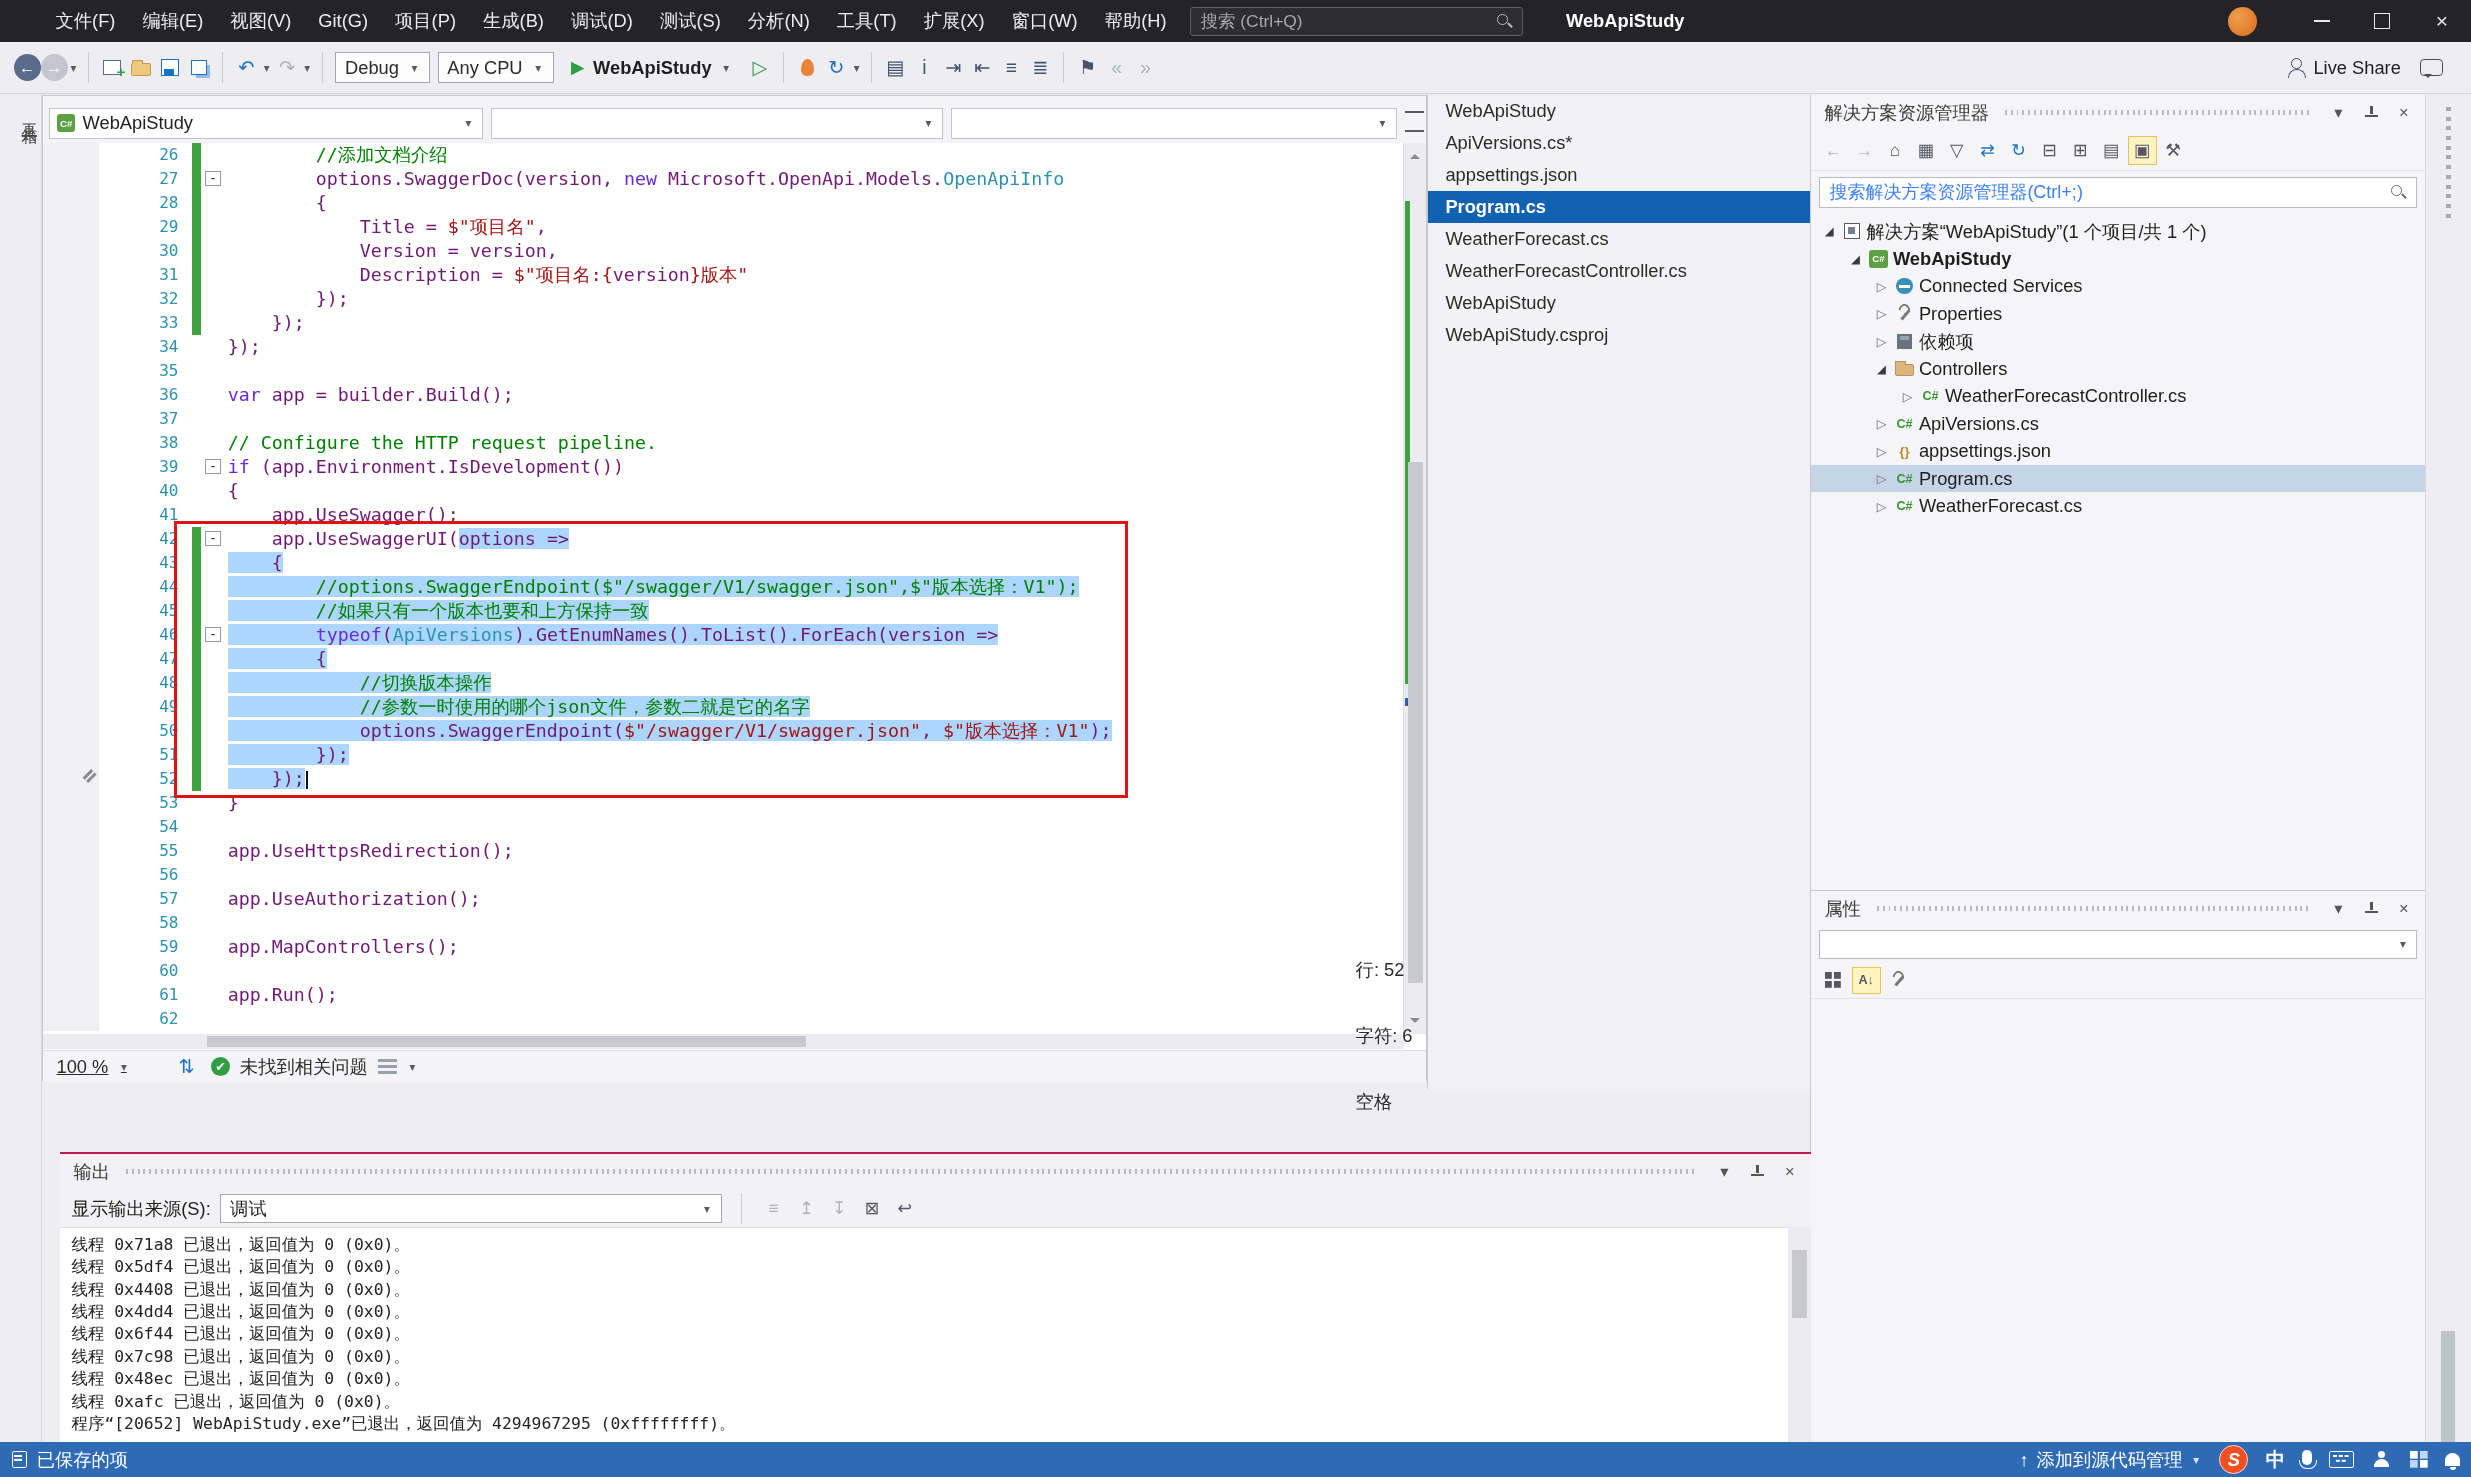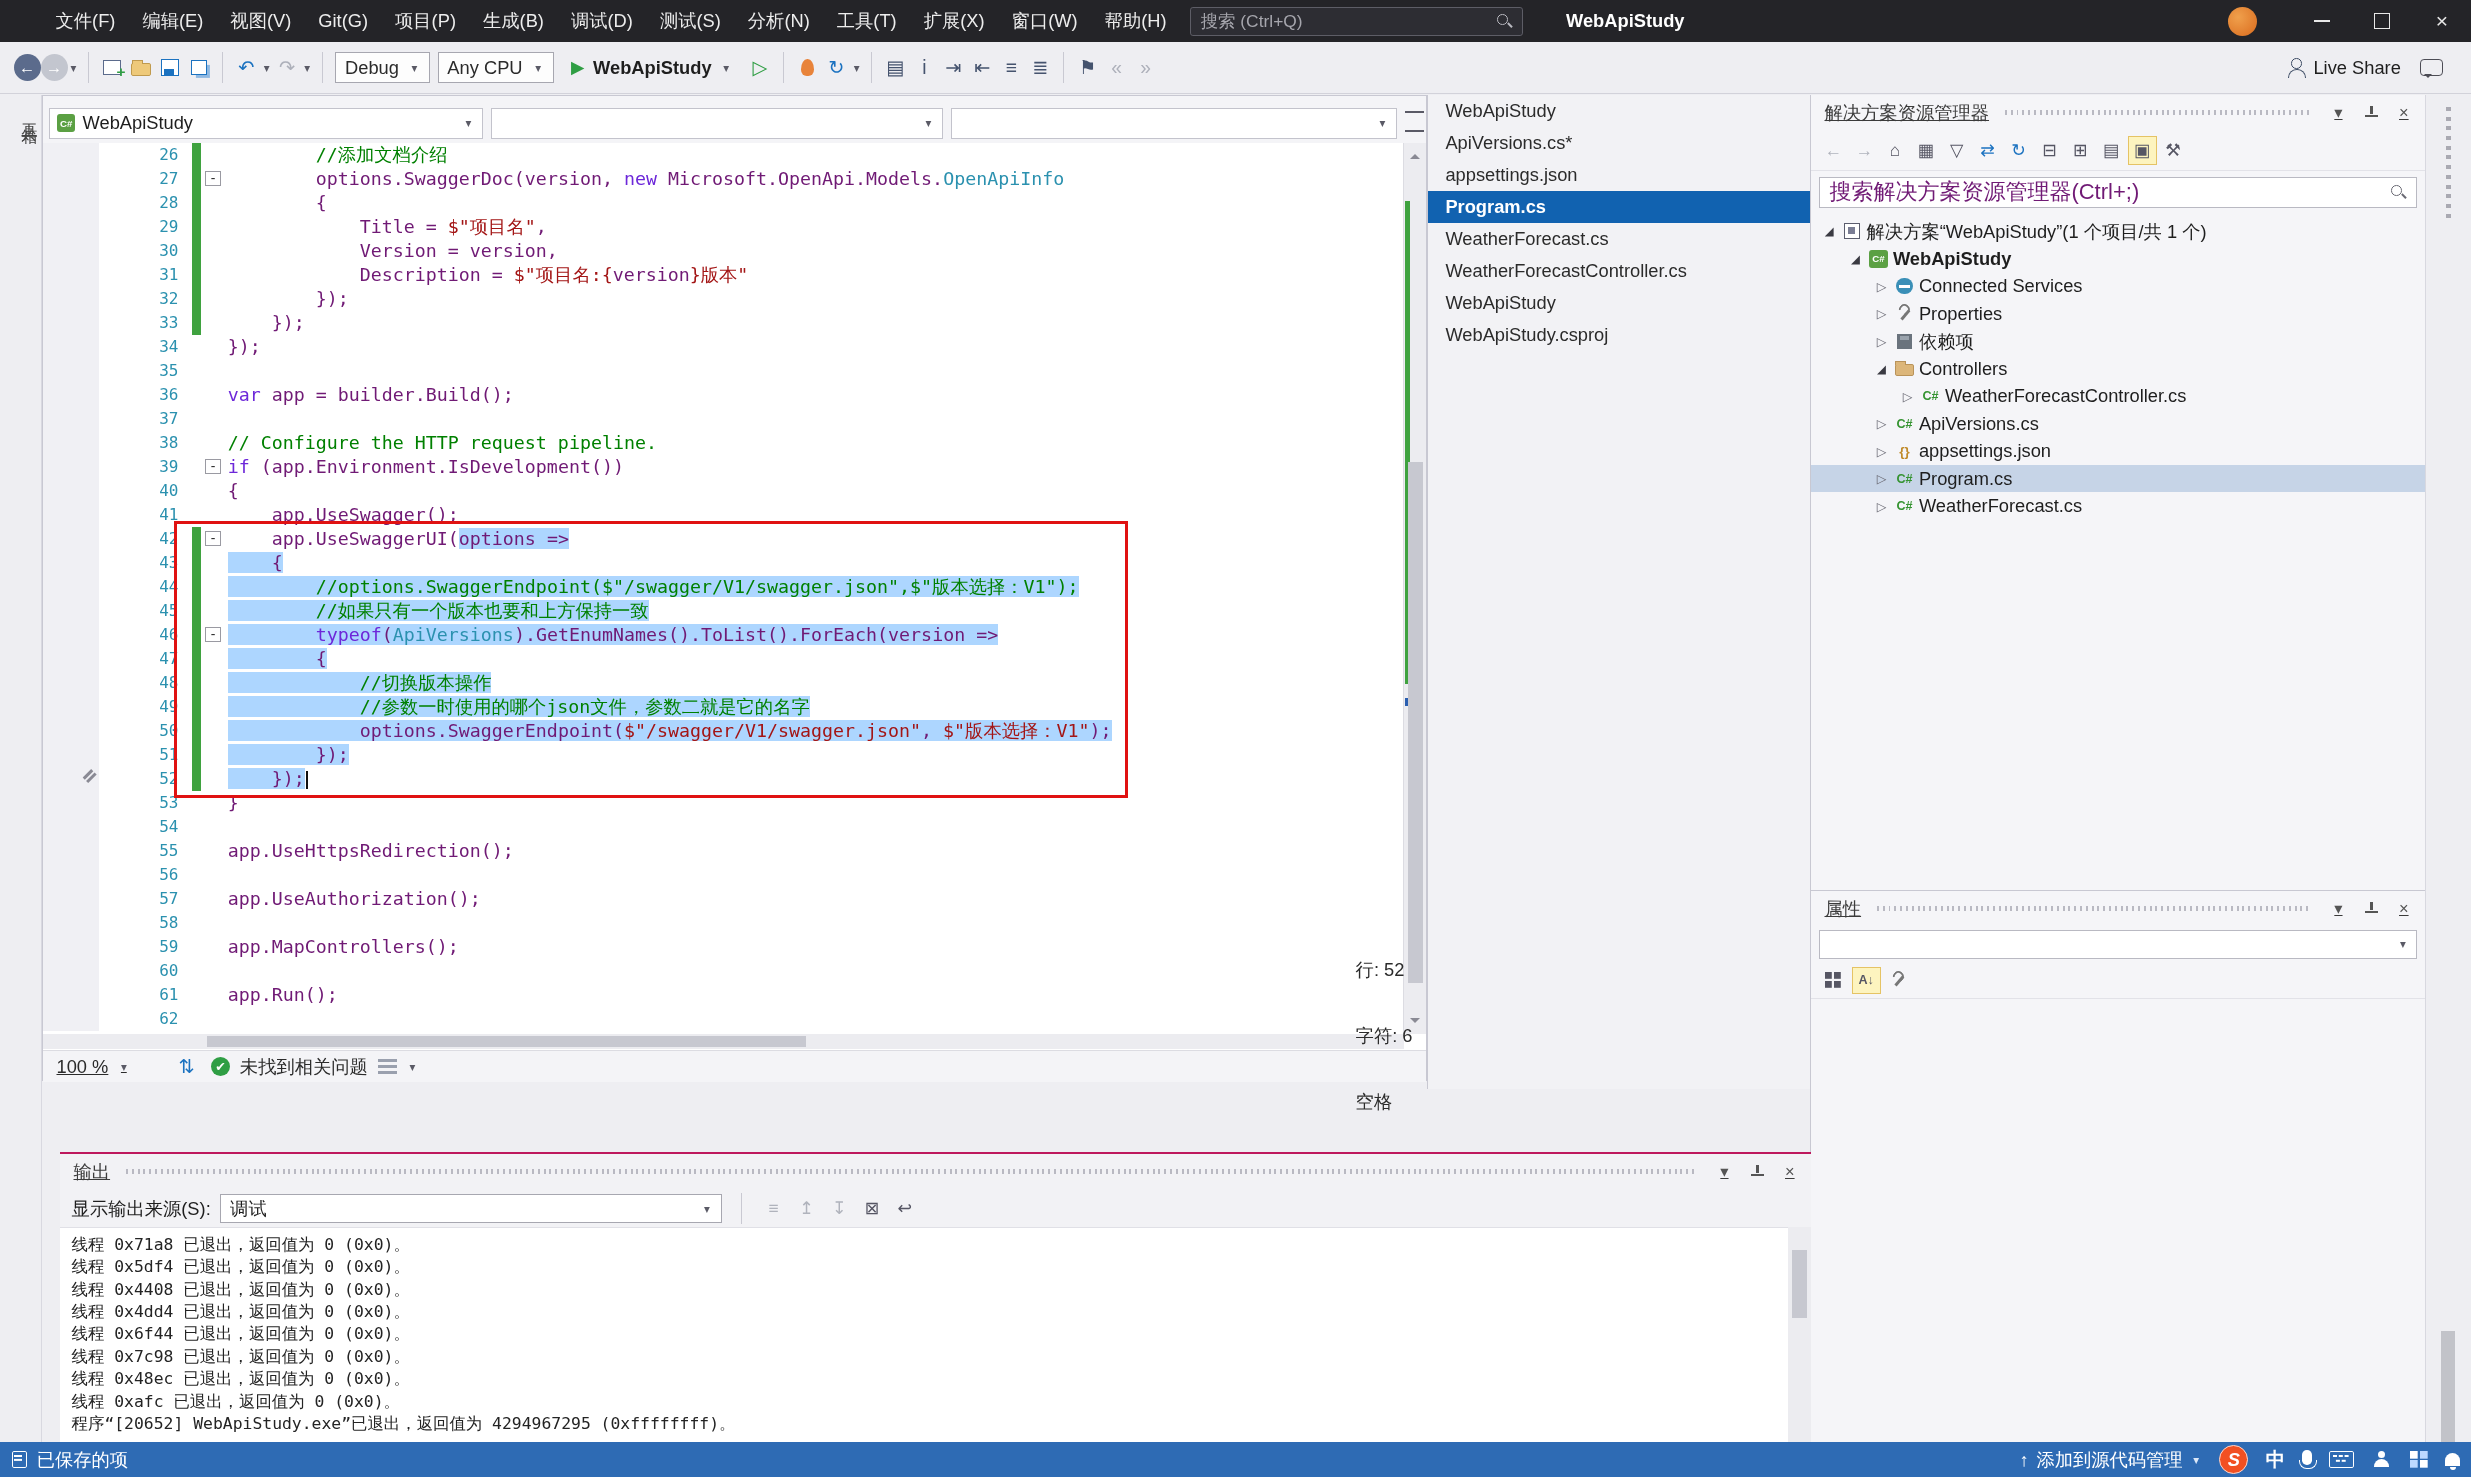--- a/index.html
+++ b/index.html
@@ -96,32 +96,32 @@
   .eds-right { margin-left:auto; display:flex; gap:41px;flex-direction:column; }
 
   
   #tabs-panel { position:absolute; left:1427px; top:95px; width:383px; height:994px; background:#f2f2f5; border-left:1px solid #c8c8d2; }
   .tp-header { display:flex; align-items:center; gap:9.7px; padding:13.5px 15.4px 9.7px; font-size:18.3px; color:#333; }
   .tp-item { height:32px; line-height:32px; padding-left:17.4px; font-size:18.3px; color:#2b2b2b; white-space:nowrap; overflow:hidden; }
   .tp-item.active { background:#1162b0; color:#fff; font-weight:bold; }
 
   
   #sol-explorer { position:absolute; left:1810px; top:95px; width:615px; height:796px; background:#f5f5f8; border-left:1px solid #c8c8d2; }
-  .pan-head { display:flex; align-items:center; height:35px; padding:0 9.7px 0 13.5px; font-size:18.3px; color:#3b3b3b; gap:9.7px;text-decoration:underline; }
+  .pan-head { display:flex; align-items:center; height:35px; padding:0 9.7px 0 13.5px; font-size:18.3px; color:#3b3b3b; gap:9.7px; }
   .grip { flex:1; height:4.8px; background:repeating-linear-gradient(90deg,#b9b9c2 0 1.9px,transparent 1.9px 5.8px); margin:0 5.8px; }
   .ph-ic { width:23px; height:21px; display:flex; align-items:center; justify-content:center; color:#555; font-size:16.4px; }
   .ic-pin { position:relative; width:15.4px; height:15.4px; }
   .ic-pin::before { content:""; position:absolute; left:6.8px; top:1px; width:2.9px; height:8.7px; background:#555; }
   .ic-pin::after { content:""; position:absolute; left:1.9px; top:10.6px; width:12.6px; height:1.9px; background:#555; }
   #se-toolbar { display:flex; align-items:center; height:41px; padding:0 7.7px; gap:1.9px; border-bottom:1px solid #e2e2e8; }
   .se-ic { width:29px; height:29px; display:flex; align-items:center; justify-content:center; font-size:17.4px; color:#565664; }
   .se-ic.blue { color:#1b72c0; } .se-ic.dim { color:#b0b3bc; }
   .se-ic.pressed { background:#fdf4bf; border:1px solid #e5c365; }
   .se-search { margin:5.8px 7.7px; height:31px; background:#fff; border:1px solid #b9b9c2; display:flex; align-items:center; padding:0 9.7px; }
-  .se-search span.ph { flex:1; color:#701a75; font-size:22px; }
+  .se-search span.ph { flex:1; color:#3b82f6; font-size:18px; }
   .mag.dark::before { border-color:#6a6a74; } .mag.dark::after { background:#6a6a74; }
   #se-tree { padding-top:3.9px; }
   .trow { display:flex; align-items:center; height:27.5px; font-size:18.3px; color:#1e1e1e; white-space:nowrap; }
   .trow.selected { background:#c6d4e7; }
   .tarrow { width:21px; flex:none; text-align:center; font-size:12.6px; color:#6a6a74; }
   .tarrow.exp { color:#3a3a42; font-size:11.6px; }
   .ticon { width:25px; flex:none; display:flex; align-items:center; justify-content:center; }
   .tlabel { margin-left:1.9px; }
   .tlabel.b { font-weight:bold; }
   .ic-solution { width:16.4px; height:16.4px; border:1.9px solid #5b5d6e; background:#fff; position:relative; }

